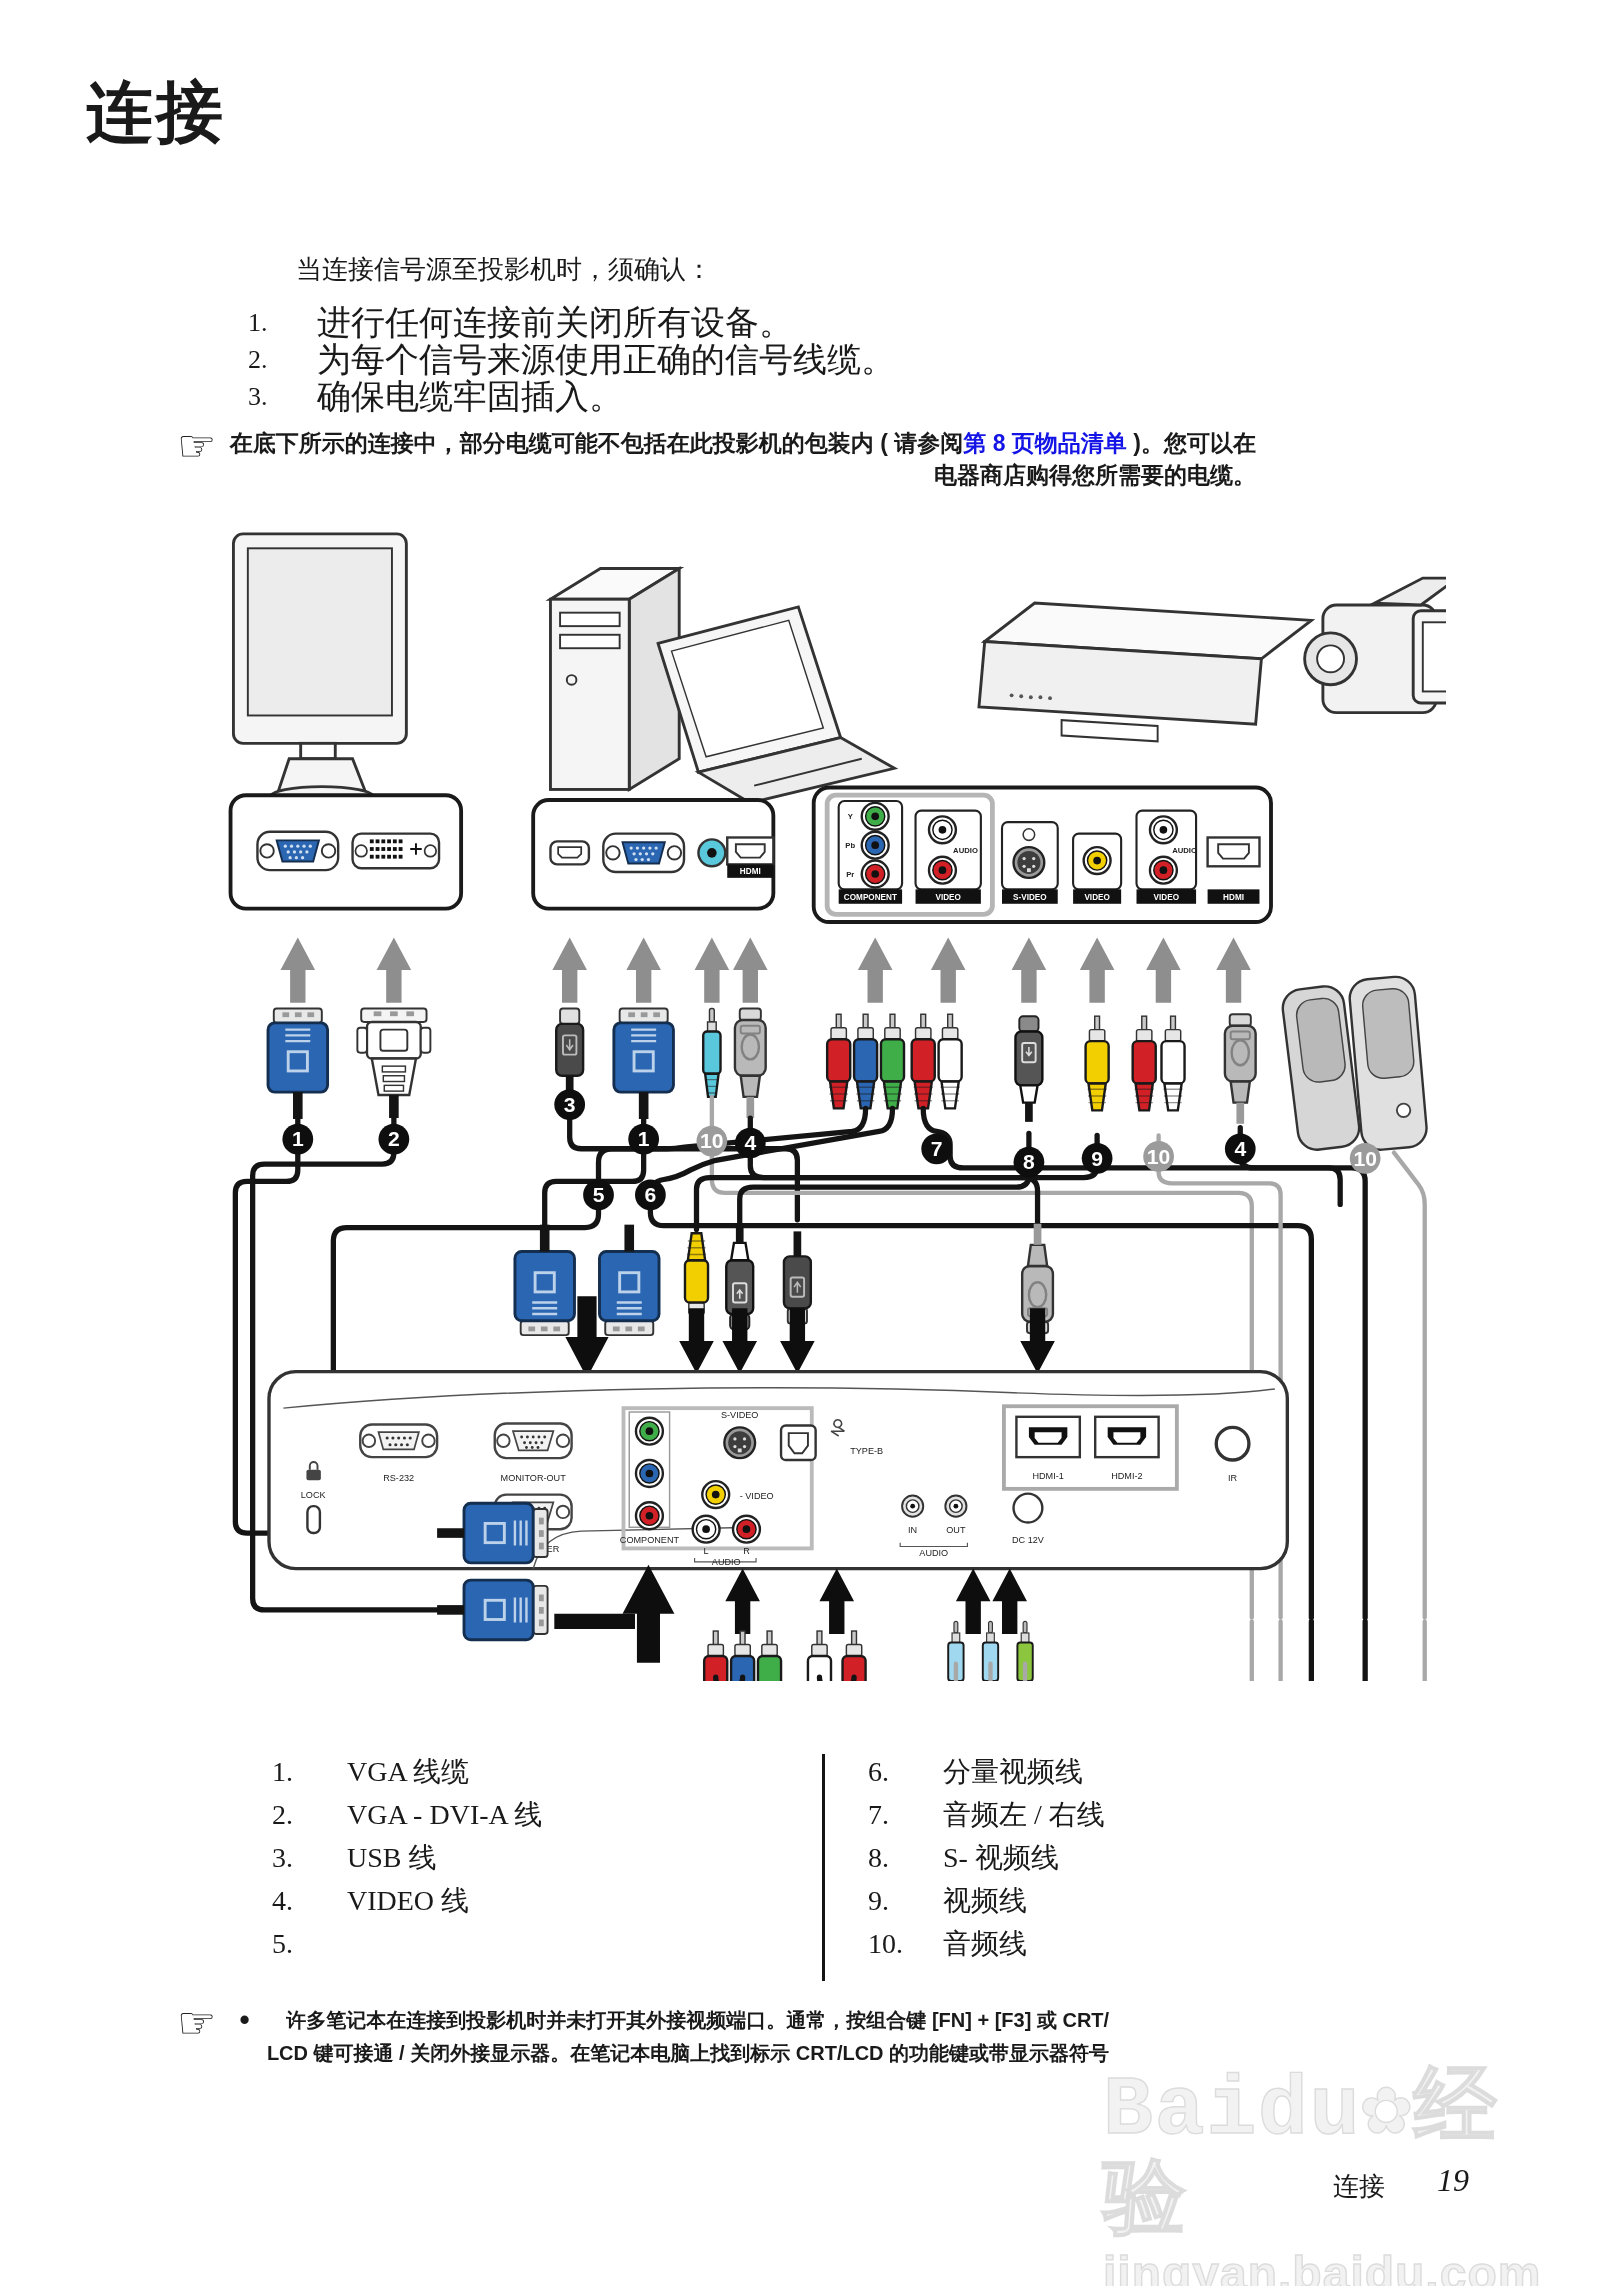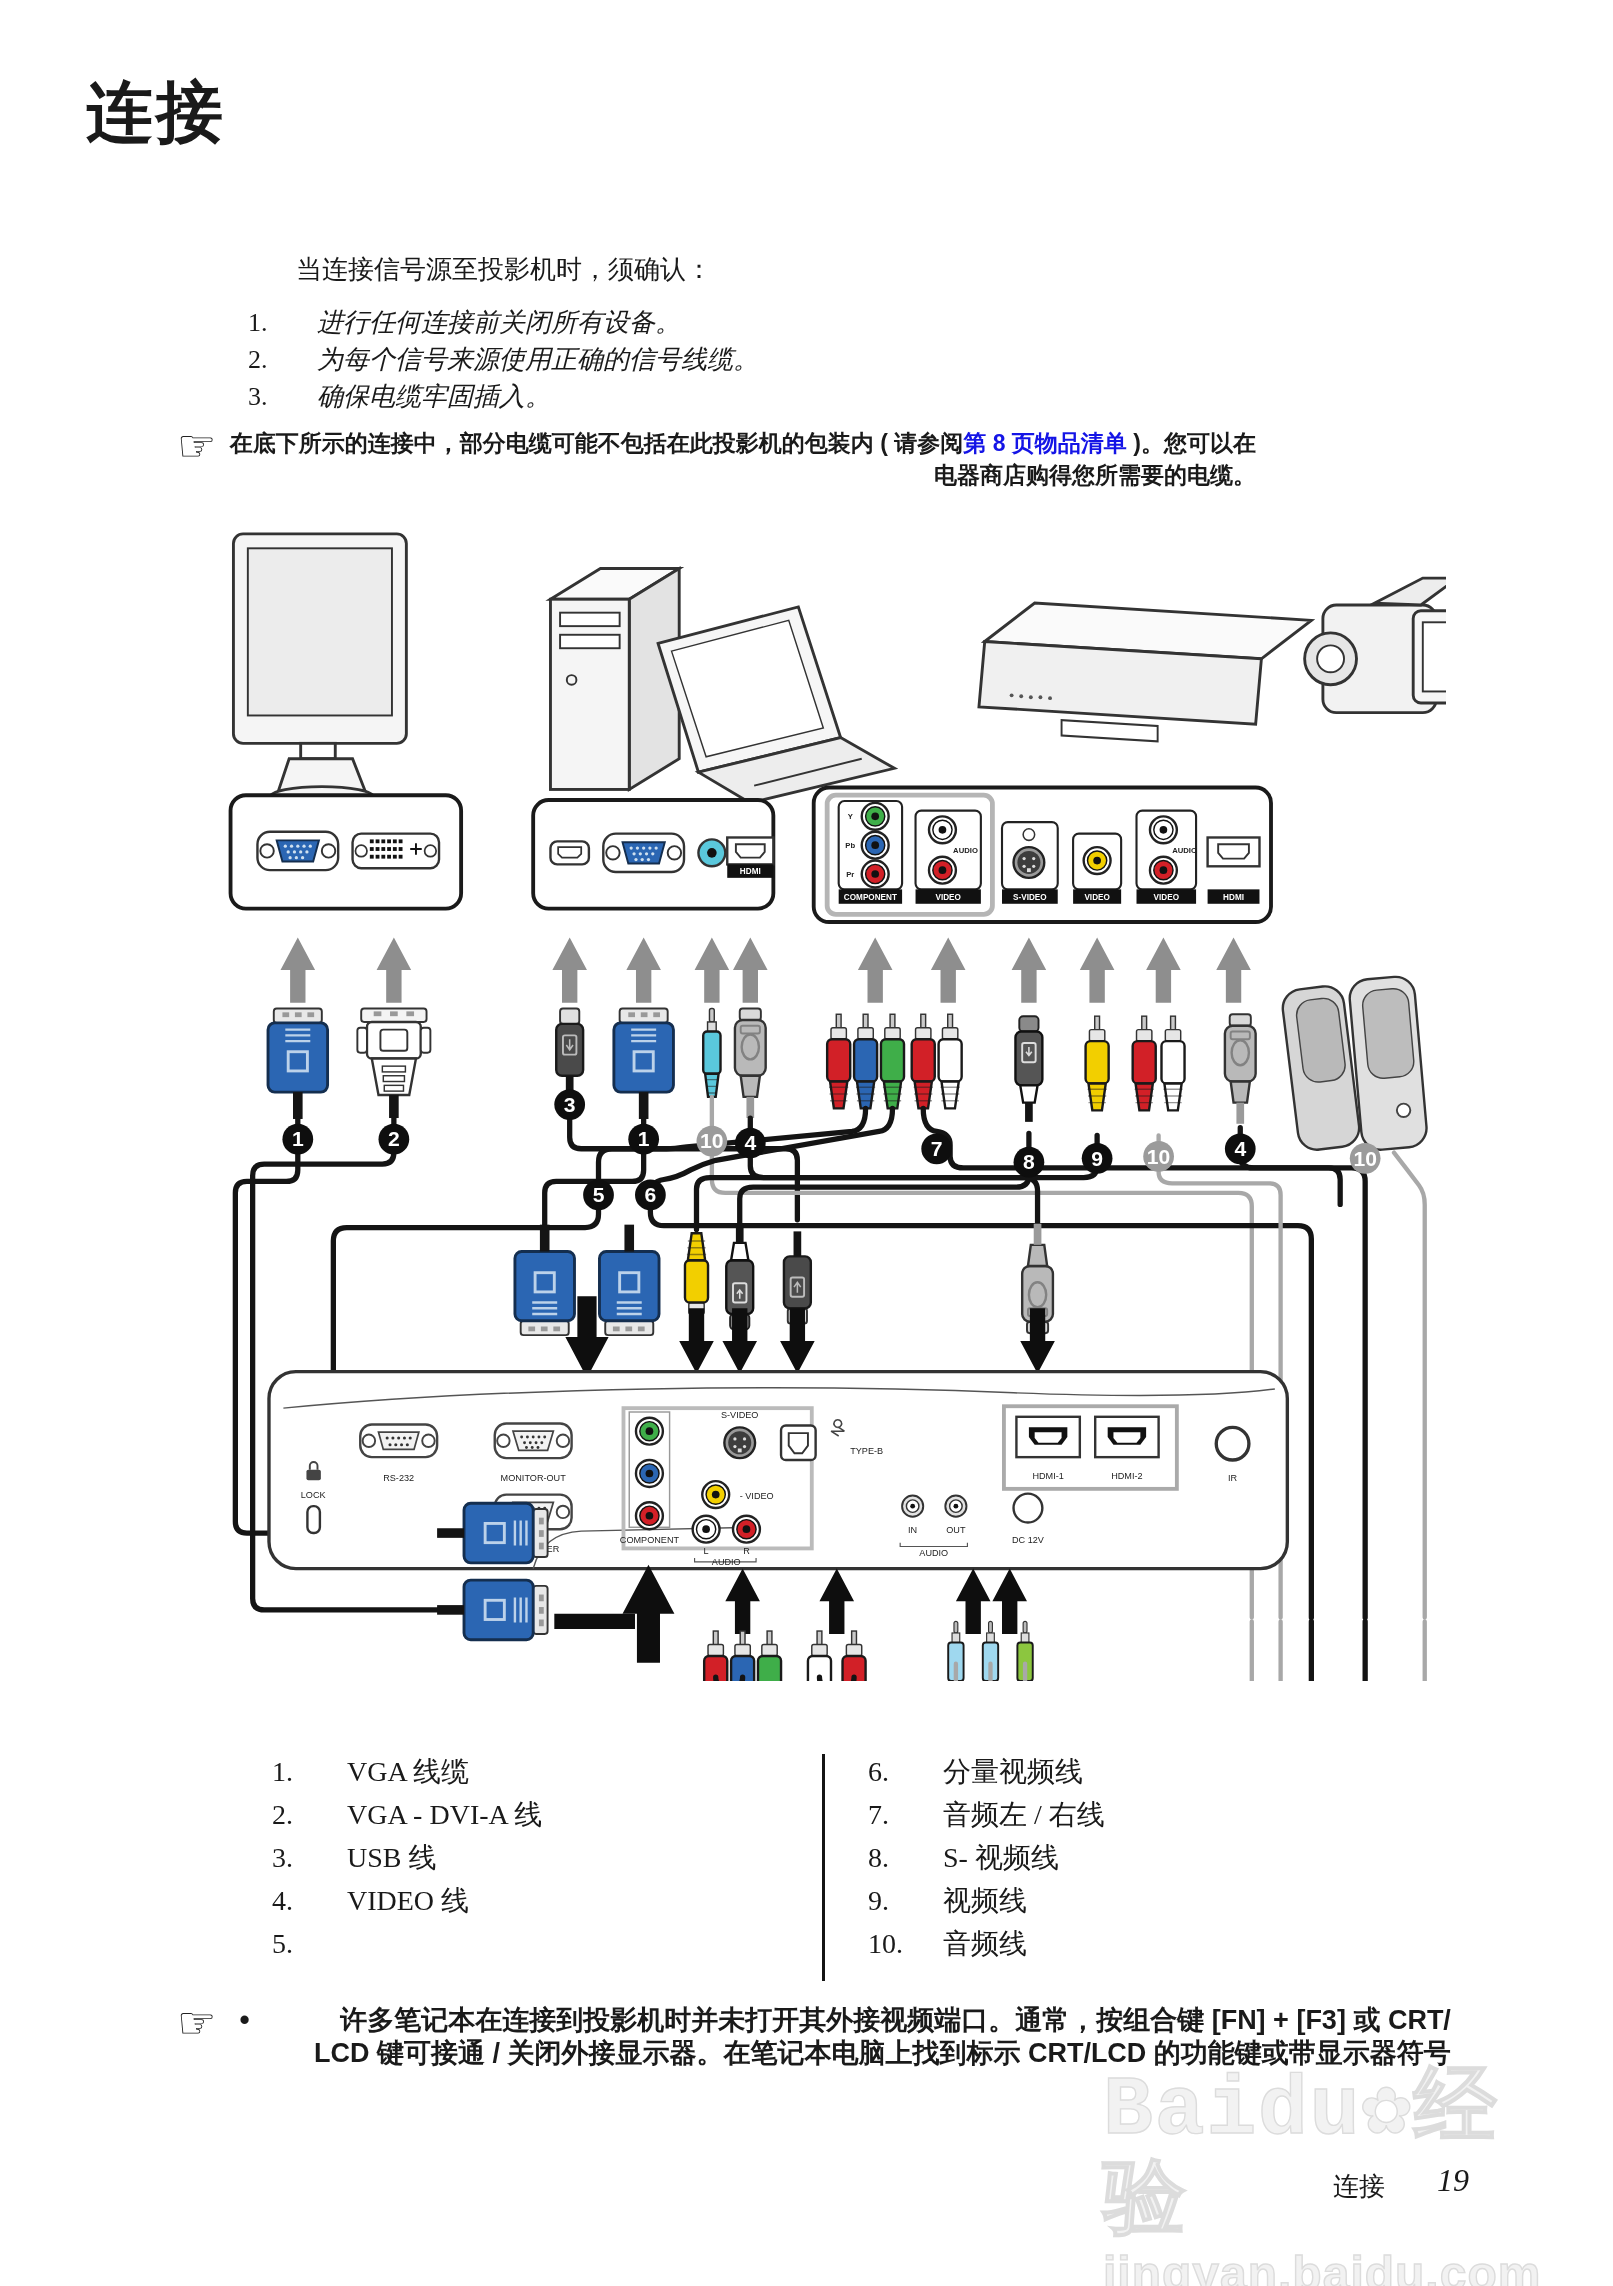--- a/index.html
+++ b/index.html
@@ -4,35 +4,35 @@
 <style>
   html,body{margin:0;padding:0;}
   body{width:1614px;height:2286px;position:relative;background:#ffffff;
        font-family:"Liberation Sans",sans-serif;color:#1a1a1a;overflow:hidden;}
   .abs{position:absolute;}
   .page-title{left:86px;top:67px;font-size:67px;font-weight:bold;letter-spacing:2.9px;}
   .intro{left:258px;top:252px;font-size:26px;margin-left:38px;}
   .steps{left:248px;top:304px;}
   .step-row{display:flex;height:37px;align-items:center;}
   .step-num{width:69px;font-family:"Liberation Serif",serif;font-size:26px;}
-  .step-text{font-size:26px;font-style:italic;}
+  .step-text{font-size:34px;}
   .note1{left:177px;top:427px;width:1307px;display:flex;}
   .hand{font-size:44px;line-height:38px;color:#222;margin-right:13.4px;}
   .note-text{font-size:23px;font-weight:bold;line-height:32px;text-align:right;}
   .link{color:#1414e6;}
   .legend-col{top:1750px;}
   .legend-left{left:272px;width:519px;}
   .legend-right{left:868px;width:519px;}
   .lg-row{display:flex;height:43px;align-items:center;}
   .lg-num{width:75px;font-family:"Liberation Serif",serif;font-size:28px;}
   .lg-label{font-family:Liberation Serif, serif;font-size:28px;}
   .divider{left:822px;top:1754px;width:2.9px;height:227px;background:#141414;}
   .note2{left:177px;top:2004px;width:1307px;display:flex;}
   .bullet{font-size:29px;font-weight:bold;margin:0 17.3px 0 9.6px;line-height:32px;}
-  .note2 .note-text{font-size:27px;line-height:33px;margin-left:47px;}
+  .note2 .note-text{font-size:20px;line-height:33px;}
   .watermark{left:1103px;top:2065px;width:452px;text-align:left;z-index:1;
              color:#f2f2f2;-webkit-text-stroke:1.4px #dcdcdc;font-weight:bold;}
   .wm-line1{font-size:83px;letter-spacing:1.9px;line-height:92px;font-family:Liberation Mono, monospace;}
   .wm-line2{font-size:48px;line-height:50px;letter-spacing:1px;}
   .footer{z-index:2;}
   .footer-section{left:1333px;top:2169px;font-size:26px;z-index:2;}
   .footer-page{left:1437px;top:2162px;font-size:32px;font-family:"Liberation Serif",serif;z-index:2;font-style:italic;}
   svg text{font-family:"Liberation Sans",sans-serif;}
   .plabel-s{fill:#222;font-size:9.5px;text-anchor:middle;}
   .striptxt{fill:#ffffff;font-size:8.5px;font-weight:bold;text-anchor:middle;}

